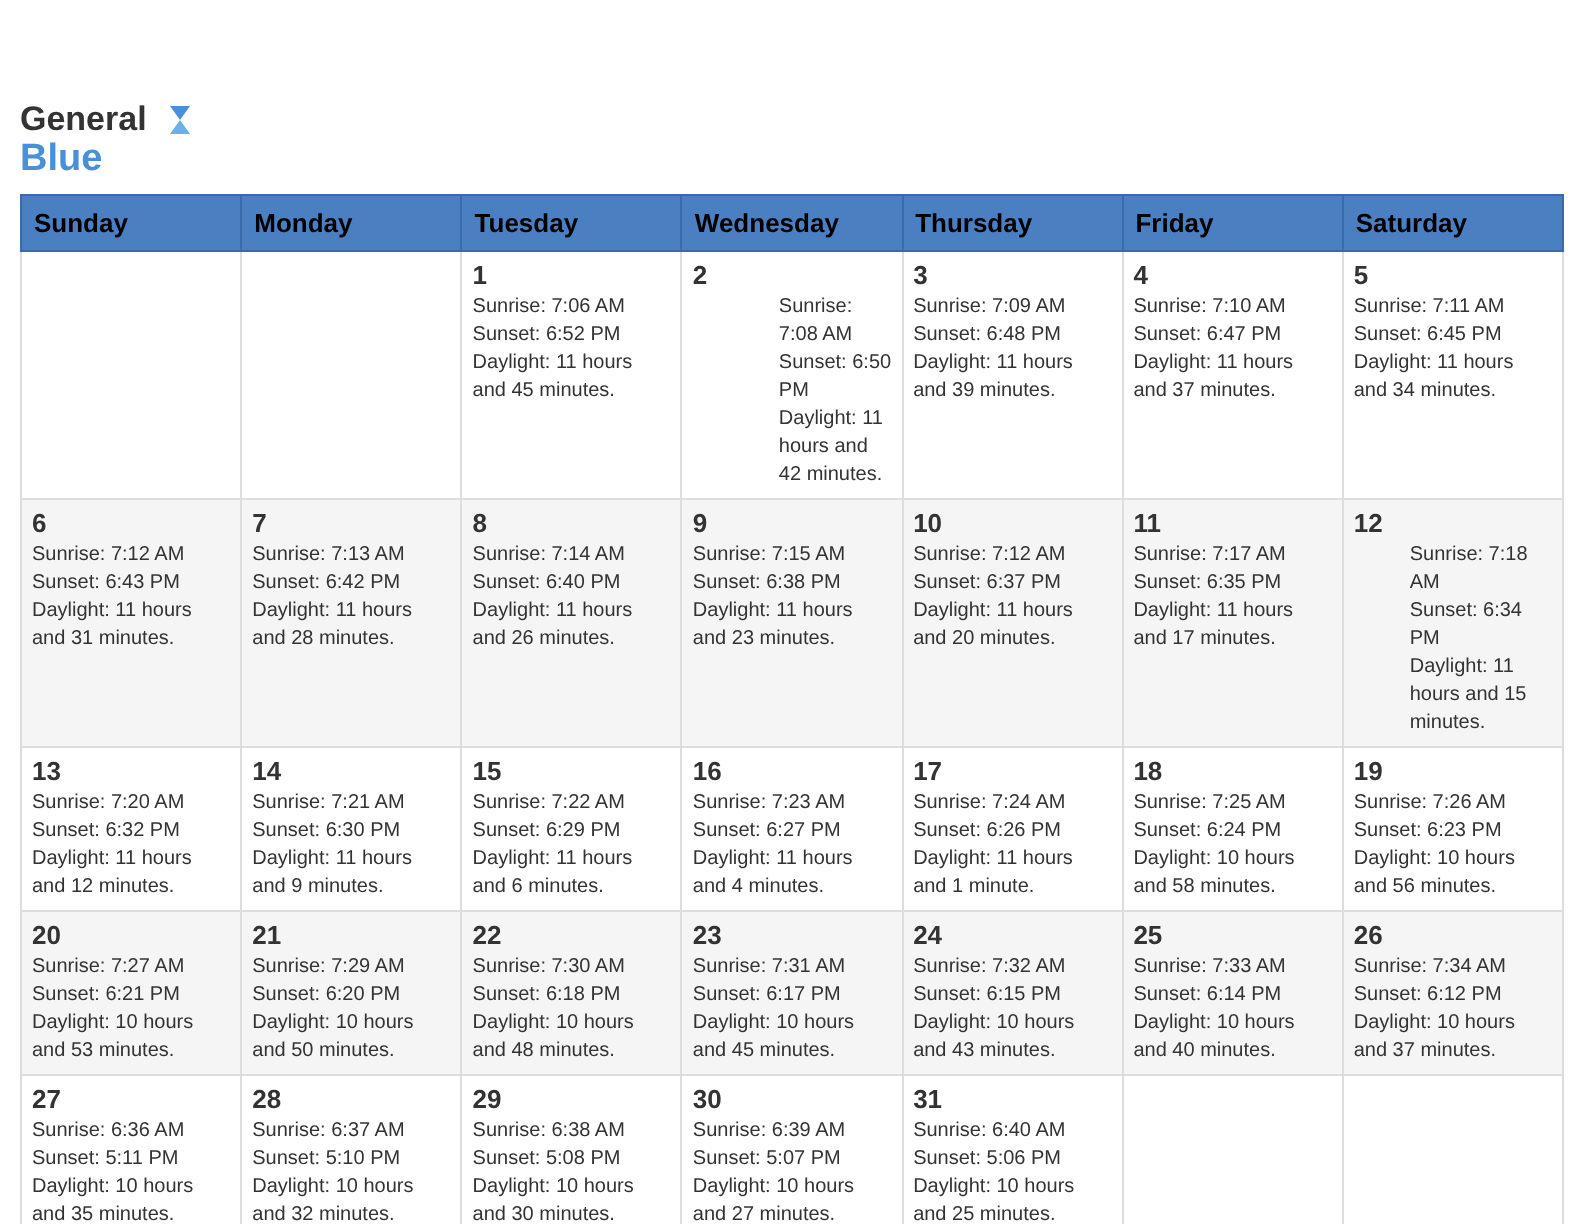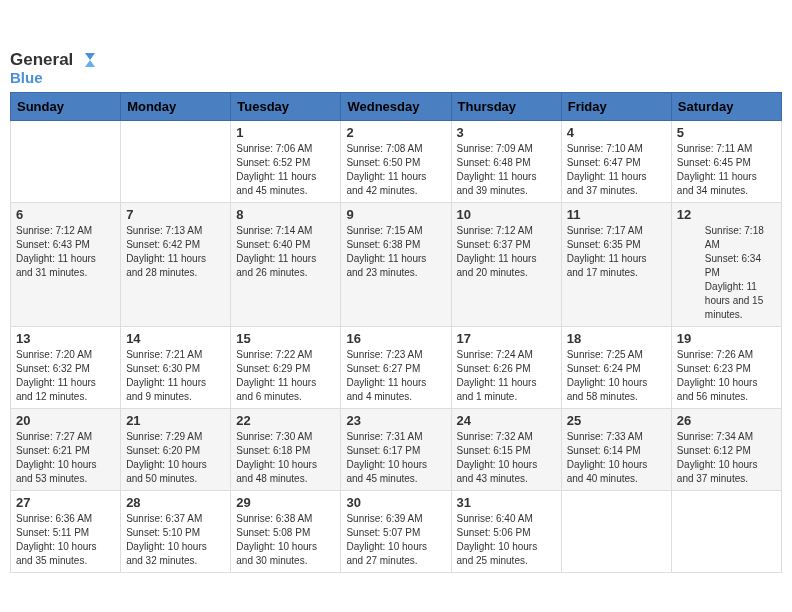--- a/index.html
+++ b/index.html
@@ -83,21 +83,21 @@
 <div class="header">
   <div class="logo">
   <div style="display:flex;flex-direction:column;line-height:1.1;">
     <div style="display:flex;align-items:center;margin-top:37px;">
       <span style="font-size:17px;font-weight:bold;color:#333;">General</span>
       <svg width="20" height="14" viewBox="0 0 20 14" style="margin-left:2px;">
         <polygon points="10,0 20,0 15,7" fill="#4a90d9"></polygon>
         <polygon points="10,14 20,14 15,7" fill="#6ab0e8"></polygon>
       </svg>
     </div>
-    <span style="font-size:15px;font-weight:bold;color:#4a90d9;">Blue</span>
+    <span style="font-size:19px;font-weight:bold;color:#4a90d9;">Blue</span>
   </div>
 </div>
   <div class="title-block">
     <div class="month-title"></div>
     <div class="location"></div>
   </div>
 </div>
 
 <table class="calendar">
   <thead>
@@ -116,21 +116,21 @@
         <td class="empty-cell"></td>
         <td class="empty-cell"></td>
         <td>
           <span class="day-num">1</span>
           <div class="day-info" style="white-space: pre-line;">Sunrise: 7:06 AM
 Sunset: 6:52 PM
 Daylight: 11 hours and 45 minutes.</div>
         </td>
         <td>
           <span class="day-num">2</span>
-          <div class="day-info" style="white-space: pre-line;">Sunrise: 7:08 AM
+          <div class="day-info" style="white-space: pre-line; margin-left: 43px;">Sunrise: 7:08 AM
 Sunset: 6:50 PM
 Daylight: 11 hours and 42 minutes.</div>
         </td>
         <td>
           <span class="day-num">3</span>
           <div class="day-info" style="white-space: pre-line;">Sunrise: 7:09 AM
 Sunset: 6:48 PM
 Daylight: 11 hours and 39 minutes.</div>
         </td>
         <td>

